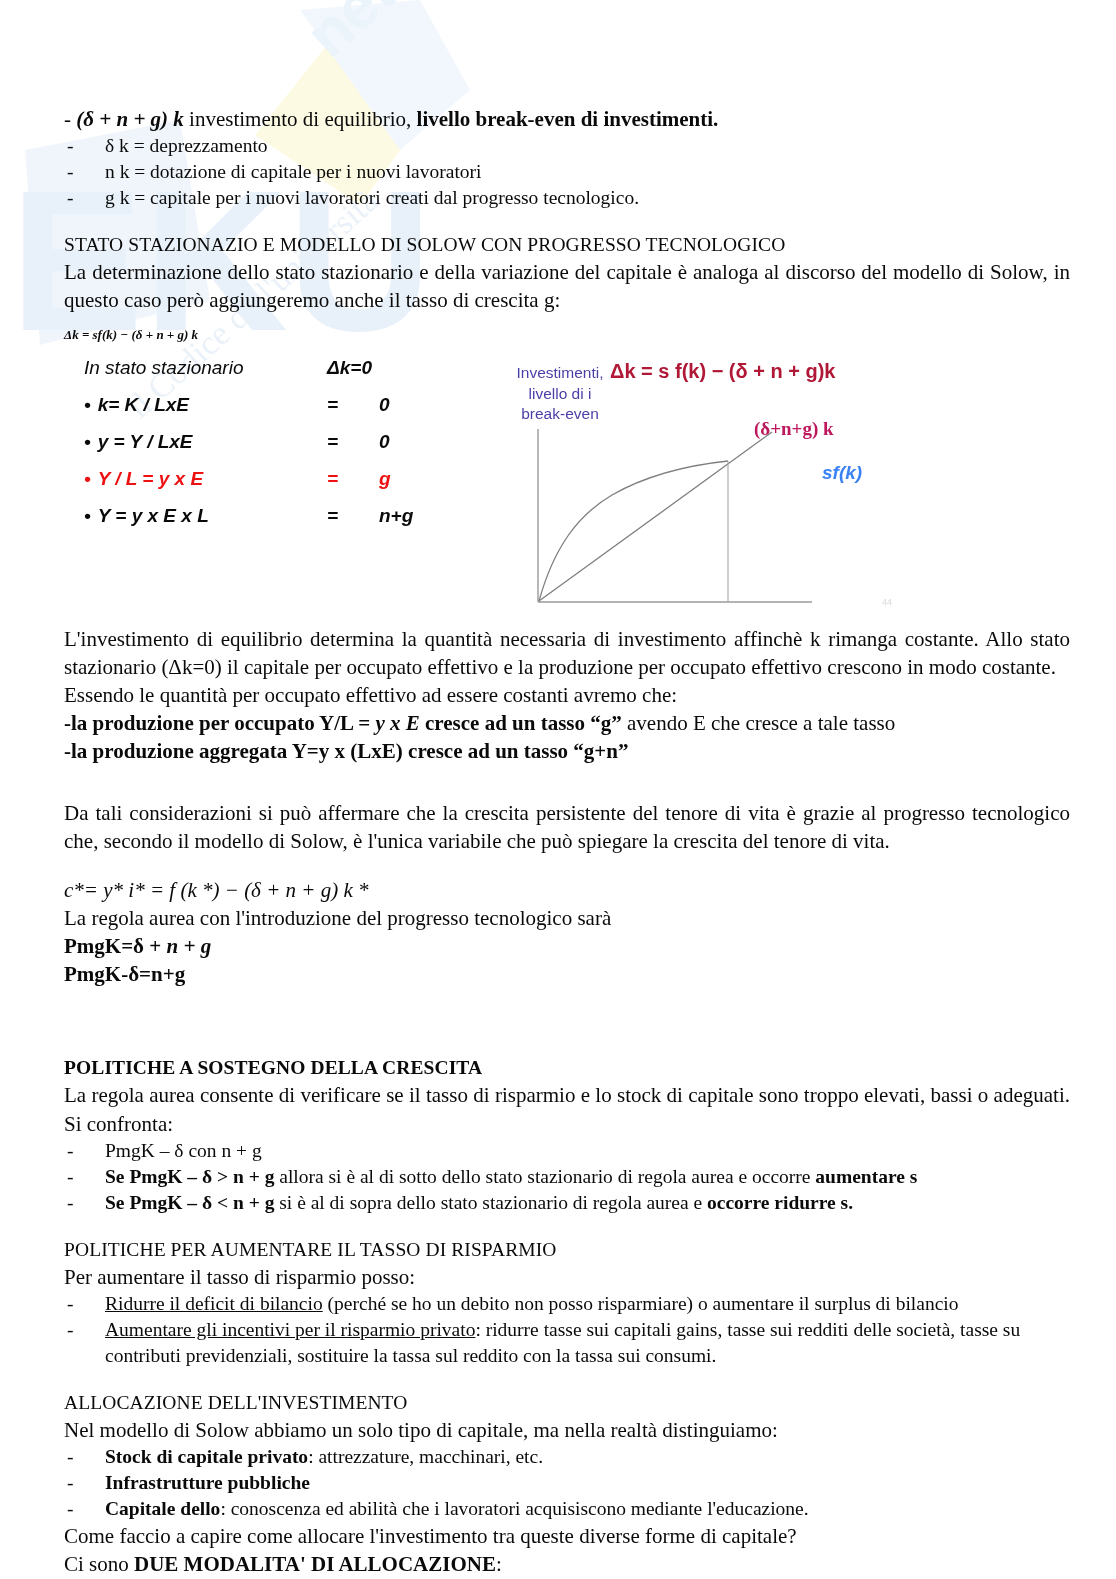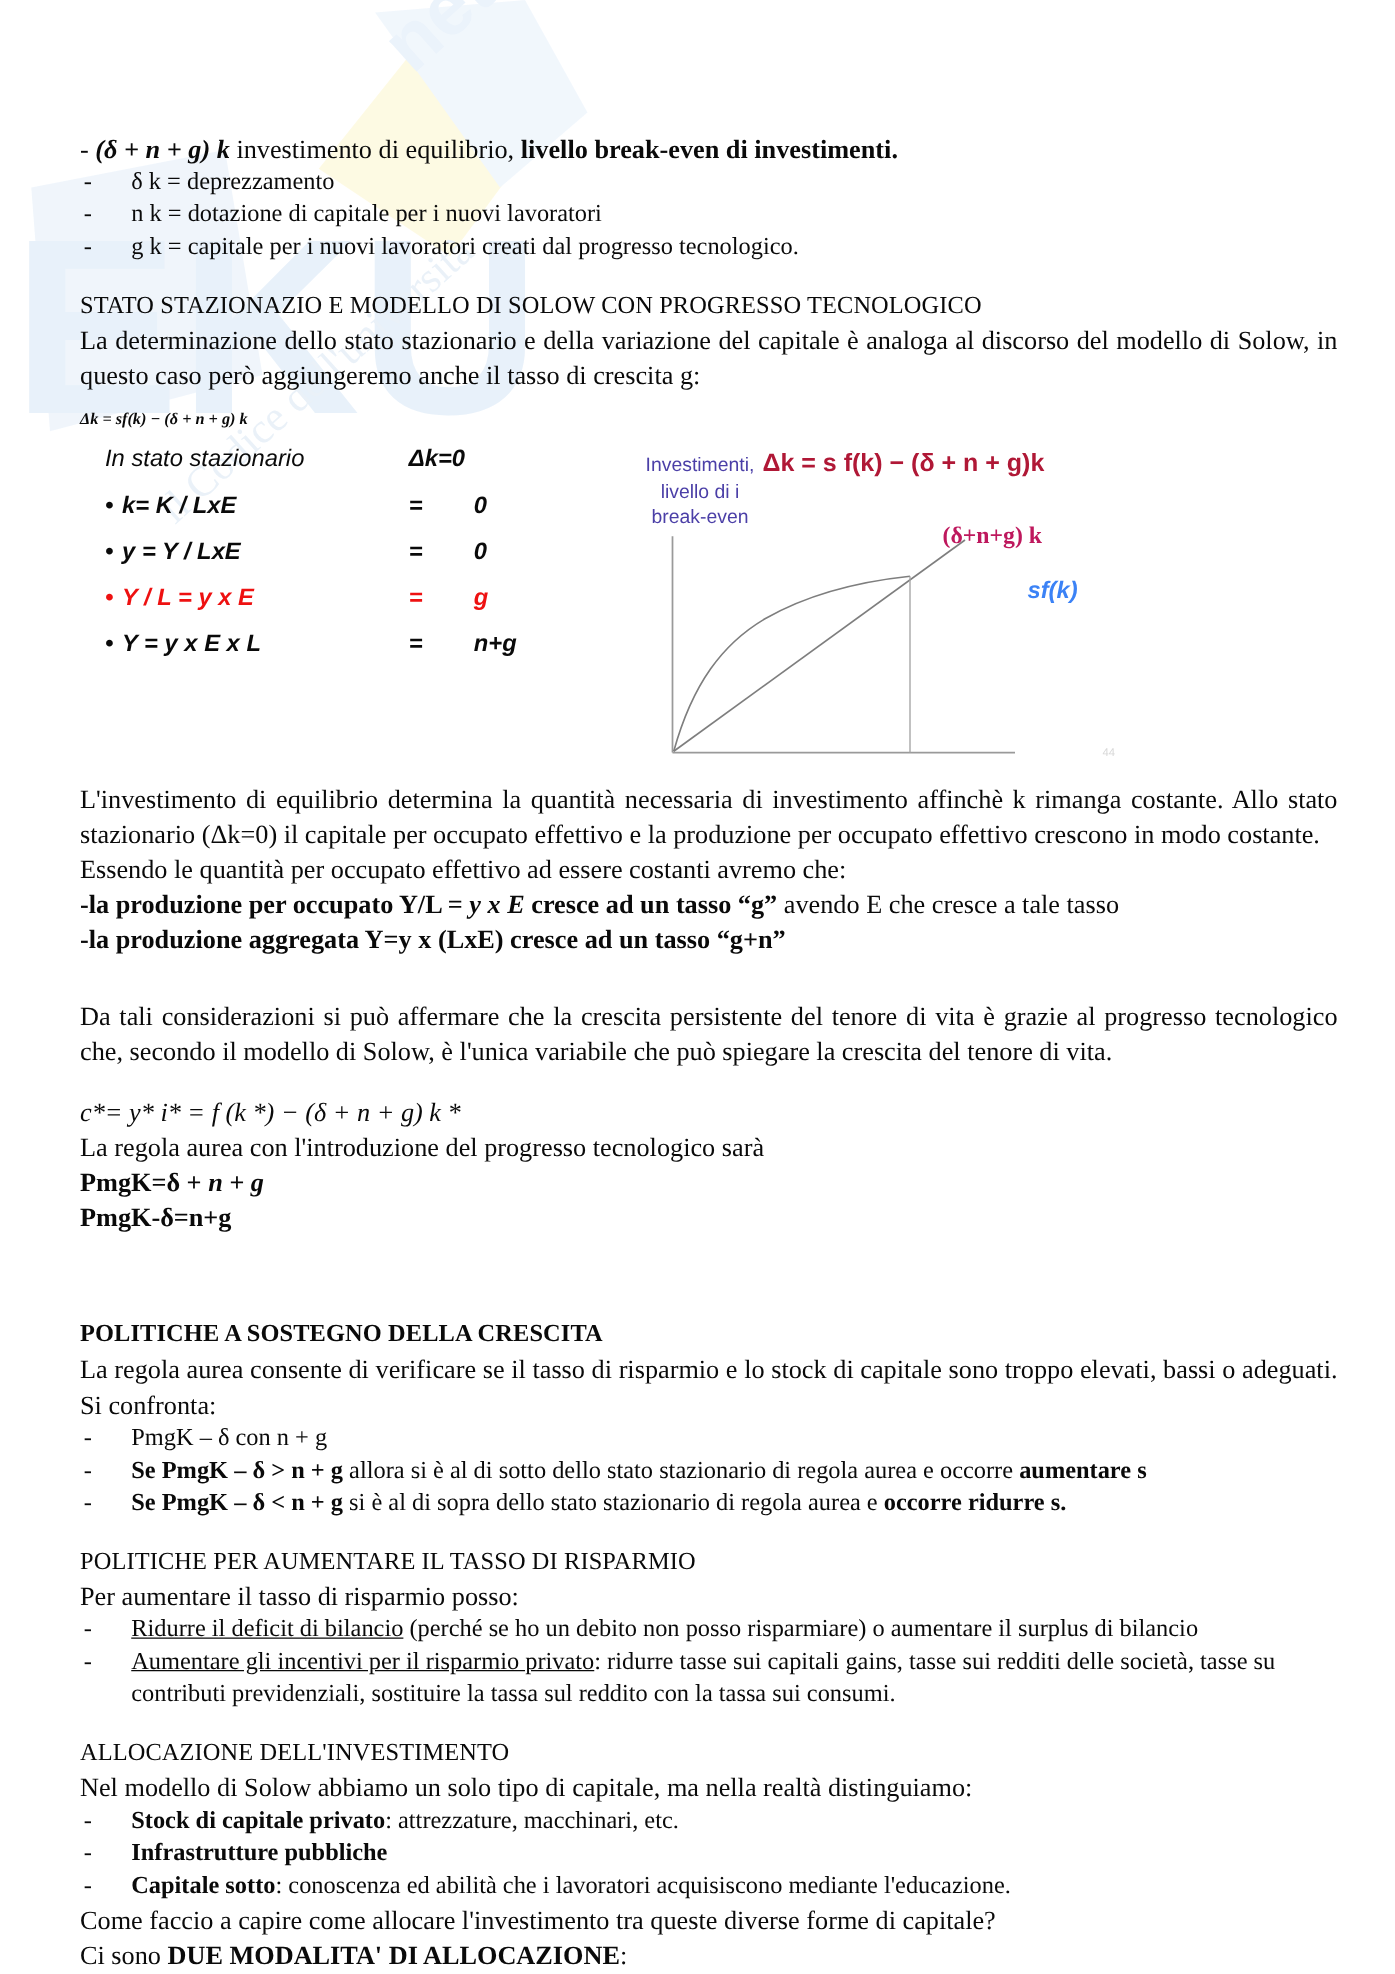--- a/index.html
+++ b/index.html
@@ -337,20 +337,20 @@
     </div>
 
     <div class="spacer-md"></div>
 
     <div>
       <p class="heading">ALLOCAZIONE DELL'INVESTIMENTO</p>
       <p class="para">Nel modello di Solow abbiamo un solo tipo di capitale, ma nella realtà distinguiamo:</p>
       <ul class="bullets">
         <li><span class="dash">-</span><span class="b">Stock di capitale privato</span><span>: attrezzature, macchinari, etc.</span></li>
         <li><span class="dash">-</span><span class="b">Infrastrutture pubbliche</span><span></span></li>
-        <li><span class="dash">-</span><span class="b">Capitale sotto</span><span>: conoscenza ed abilità che i lavoratori acquisiscono mediante l'educazione.</span></li>
+        <li><span class="dash">-</span><span class="b">Capitale dello</span><span>: conoscenza ed abilità che i lavoratori acquisiscono mediante l'educazione.</span></li>
       </ul>
       <p class="para">Come faccio a capire come allocare l'investimento tra queste diverse forme di capitale?</p>
       <p class="para"><span>Ci sono </span><span class="b">DUE MODALITA' DI ALLOCAZIONE</span><span>:</span></p>
     </div>
 
   </div>
 </div>
 
 </body></html>

